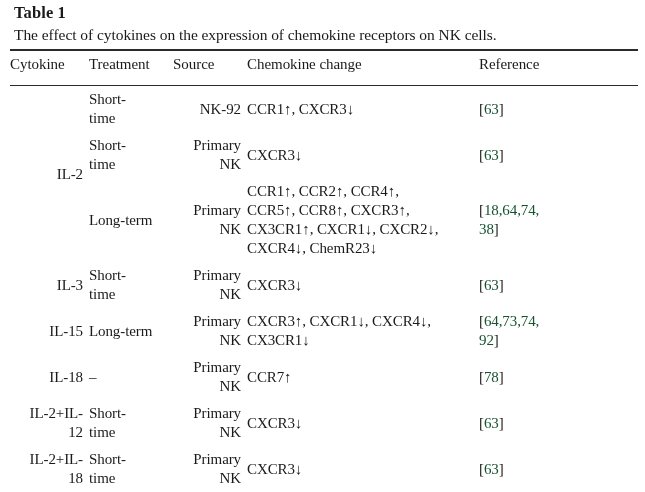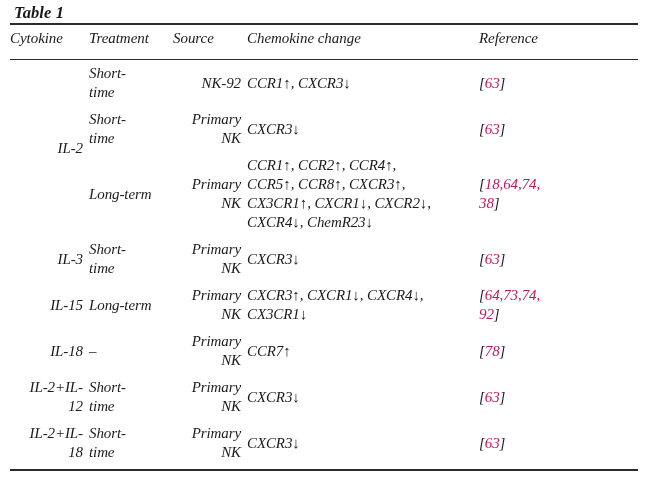--- a/index.html
+++ b/index.html
@@ -14,21 +14,20 @@
     font-family: "Liberation Serif", "DejaVu Serif", serif;
     color: #1a1a1a;
     -webkit-font-smoothing: antialiased;
   }
   .page {
     position: relative;
     width: 529px;
     height: 492px;
     box-sizing: border-box;
     padding: 0 7px 0 10px;
-    font-style: italic;
   }
   .table-label {
     font-size: 16.5px;
     font-weight: bold;
     line-height: 20px;
     padding-left: 4px;
     padding-top: 3px;
     letter-spacing: 0.1px;
   }
   .table-caption {
@@ -79,33 +78,34 @@
 
   td.cell-cytokine  { padding-left: 4px; text-align: right; }
   td.cell-treatment { padding-left: 0px; margin-top: 20px; }
   td.cell-source    { padding-left: 0px; text-align: right; }
   td.cell-chem      { padding-left: 10px; }
   td.cell-ref       { padding-left: 23px; }
 
   td.cell-cytokine.il2 { vertical-align: middle; }
 
   .ref-link {
-    color: #be185d;
+    color: #14532d;
   }
   .ref-bracket {
     color: #1a1a1a;
   }
   .multiline { white-space: pre-line; }
 </style>
 </head>
 <body>
 
 <div class="page">
 
   <div class="table-label">Table 1</div>
+  <div class="table-caption">The effect of cytokines on the expression of chemokine receptors on NK cells.</div>
 
   <table class="data-table">
     <colgroup>
       <col class="c-cytokine">
       <col class="c-treatment">
       <col class="c-source">
       <col class="c-chem">
       <col class="c-ref">
     </colgroup>
     <thead>

